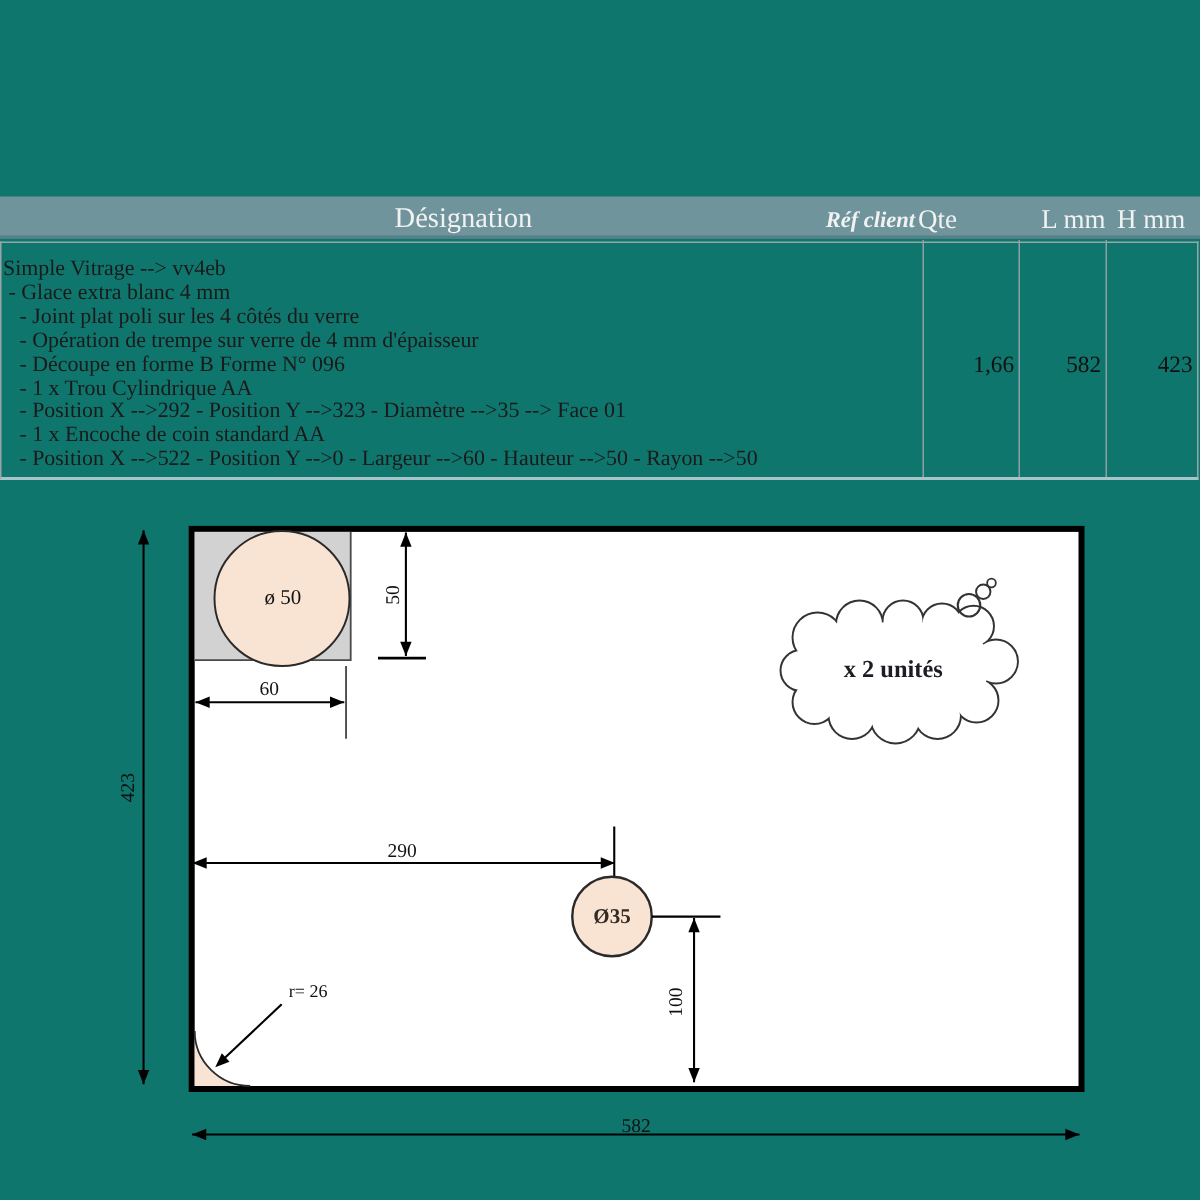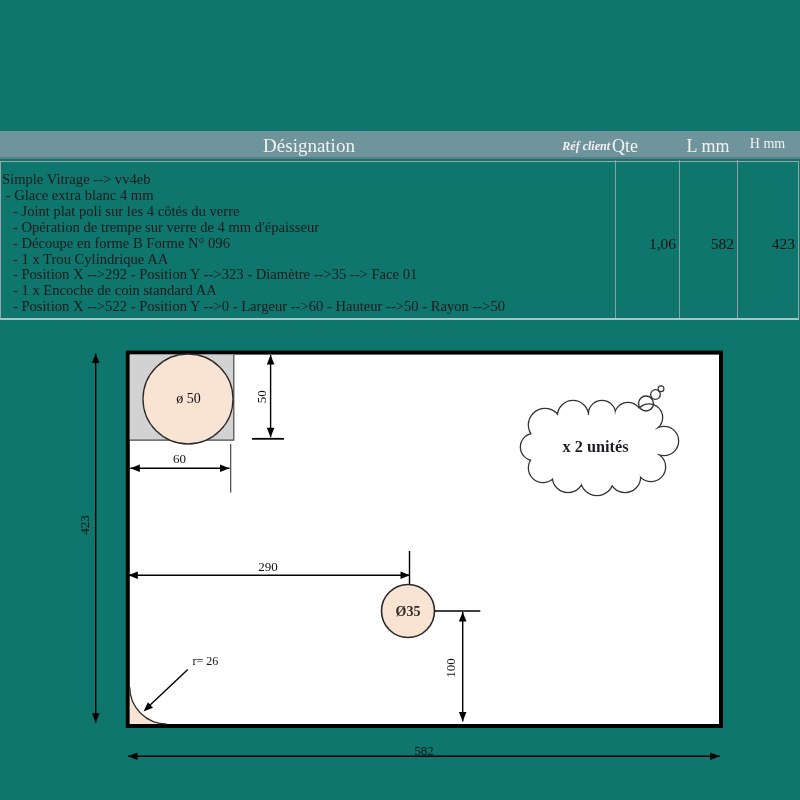--- a/index.html
+++ b/index.html
@@ -8,47 +8,47 @@
   .abs{position:absolute;}
 </style>
 </head>
 <body>
 <div id="page">
 
   <div class="abs" style="left:0;top:131px;width:800px;height:26px;background:#70949c;border-bottom:2px solid #567f8a;"></div>
 
   <div class="abs" style="left:259px;top:135px;width:100px;text-align:center;font-size:19px;color:#f2f2f2;">Désignation</div>
 
-  <div class="abs" style="left:510px;top:139px;width:100px;text-align:right;font-size:12px;font-weight:bold;font-style:italic;color:#f2f2f2;">Réf client</div>
+  <div class="abs" style="left:510px;top:139px;width:100px;text-align:right;font-size:15px;font-weight:bold;font-style:italic;color:#f2f2f2;">Réf client</div>
 
   <div class="abs" style="left:612px;top:136px;width:64px;font-size:18px;color:#f2f2f2;">Qte</div>
 
-  <div class="abs" style="left:679px;top:136px;width:58px;text-align:center;font-size:18px;color:#f2f2f2;">L mm</div>
+  <div class="abs" style="left:679px;top:136px;width:58px;text-align:right;font-size:18px;color:#f2f2f2;">L mm</div>
 
-  <div class="abs" style="left:737px;top:136px;width:61px;text-align:center;font-size:14px;color:#f2f2f2;">H mm</div>
+  <div class="abs" style="left:737px;top:136px;width:61px;text-align:center;font-size:18px;color:#f2f2f2;">H mm</div>
 
   <div class="abs" style="left:0px;top:161px;width:797px;height:156px;border:1px solid #9aa5a8;border-bottom:2px solid #a9c4c9;"></div>
 
   <div class="abs" style="left:615px;top:160px;width:1px;height:158px;background:#8f9fa5;"></div>
 
   <div class="abs" style="left:679px;top:160px;width:1px;height:158px;background:#8f9fa5;"></div>
 
   <div class="abs" style="left:737px;top:160px;width:1px;height:158px;background:#8f9fa5;"></div>
 
   <div class="abs" style="left:2px;top:172px;width:600px;font-size:14.6px;line-height:15.9px;color:#1a1a1a;white-space:pre;">Simple Vitrage --&gt; vv4eb
  - Glace extra blanc 4 mm
    - Joint plat poli sur les 4 côtés du verre
    - Opération de trempe sur verre de 4 mm d'épaisseur
    - Découpe en forme B Forme N° 096
    - 1 x Trou Cylindrique AA
    - Position X --&gt;292 - Position Y --&gt;323 - Diamètre --&gt;35 --&gt; Face 01
    - 1 x Encoche de coin standard AA
    - Position X --&gt;522 - Position Y --&gt;0 - Largeur --&gt;60 - Hauteur --&gt;50 - Rayon --&gt;50</div>
 
-  <div class="abs" style="left:576px;top:235px;width:100px;text-align:right;font-size:15.5px;color:#111;">1,06</div>
+  <div class="abs" style="left:576px;top:235px;width:100px;text-align:right;font-size:15.5px;color:#111;">1,66</div>
 
   <div class="abs" style="left:634px;top:235px;width:100px;text-align:right;font-size:15.5px;color:#111;">582</div>
 
   <div class="abs" style="left:695px;top:235px;width:100px;text-align:right;font-size:15.5px;color:#111;">423</div>
 
   <svg class="abs" style="left:0;top:0;" width="800" height="800" viewBox="0 0 800 800">
 
     <rect x="127.8" y="352.6" width="593.2" height="373.4" fill="#ffffff" stroke="#000000" stroke-width="4"></rect>
 
     <g>

